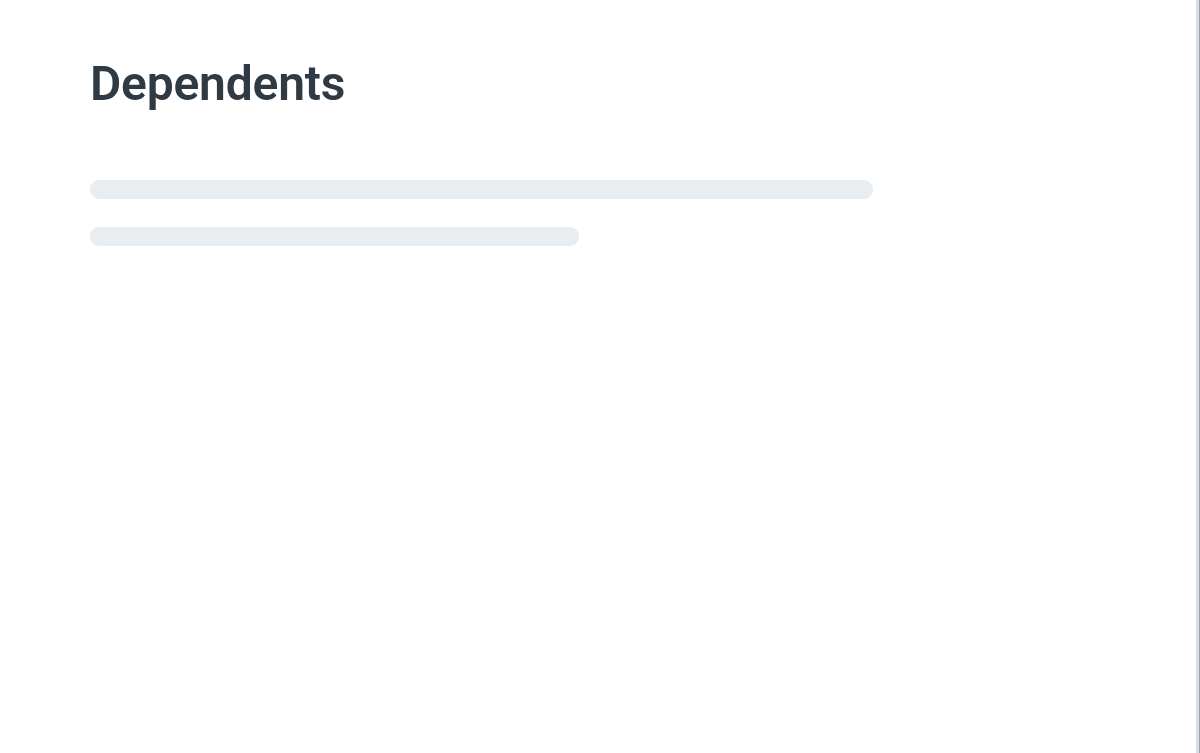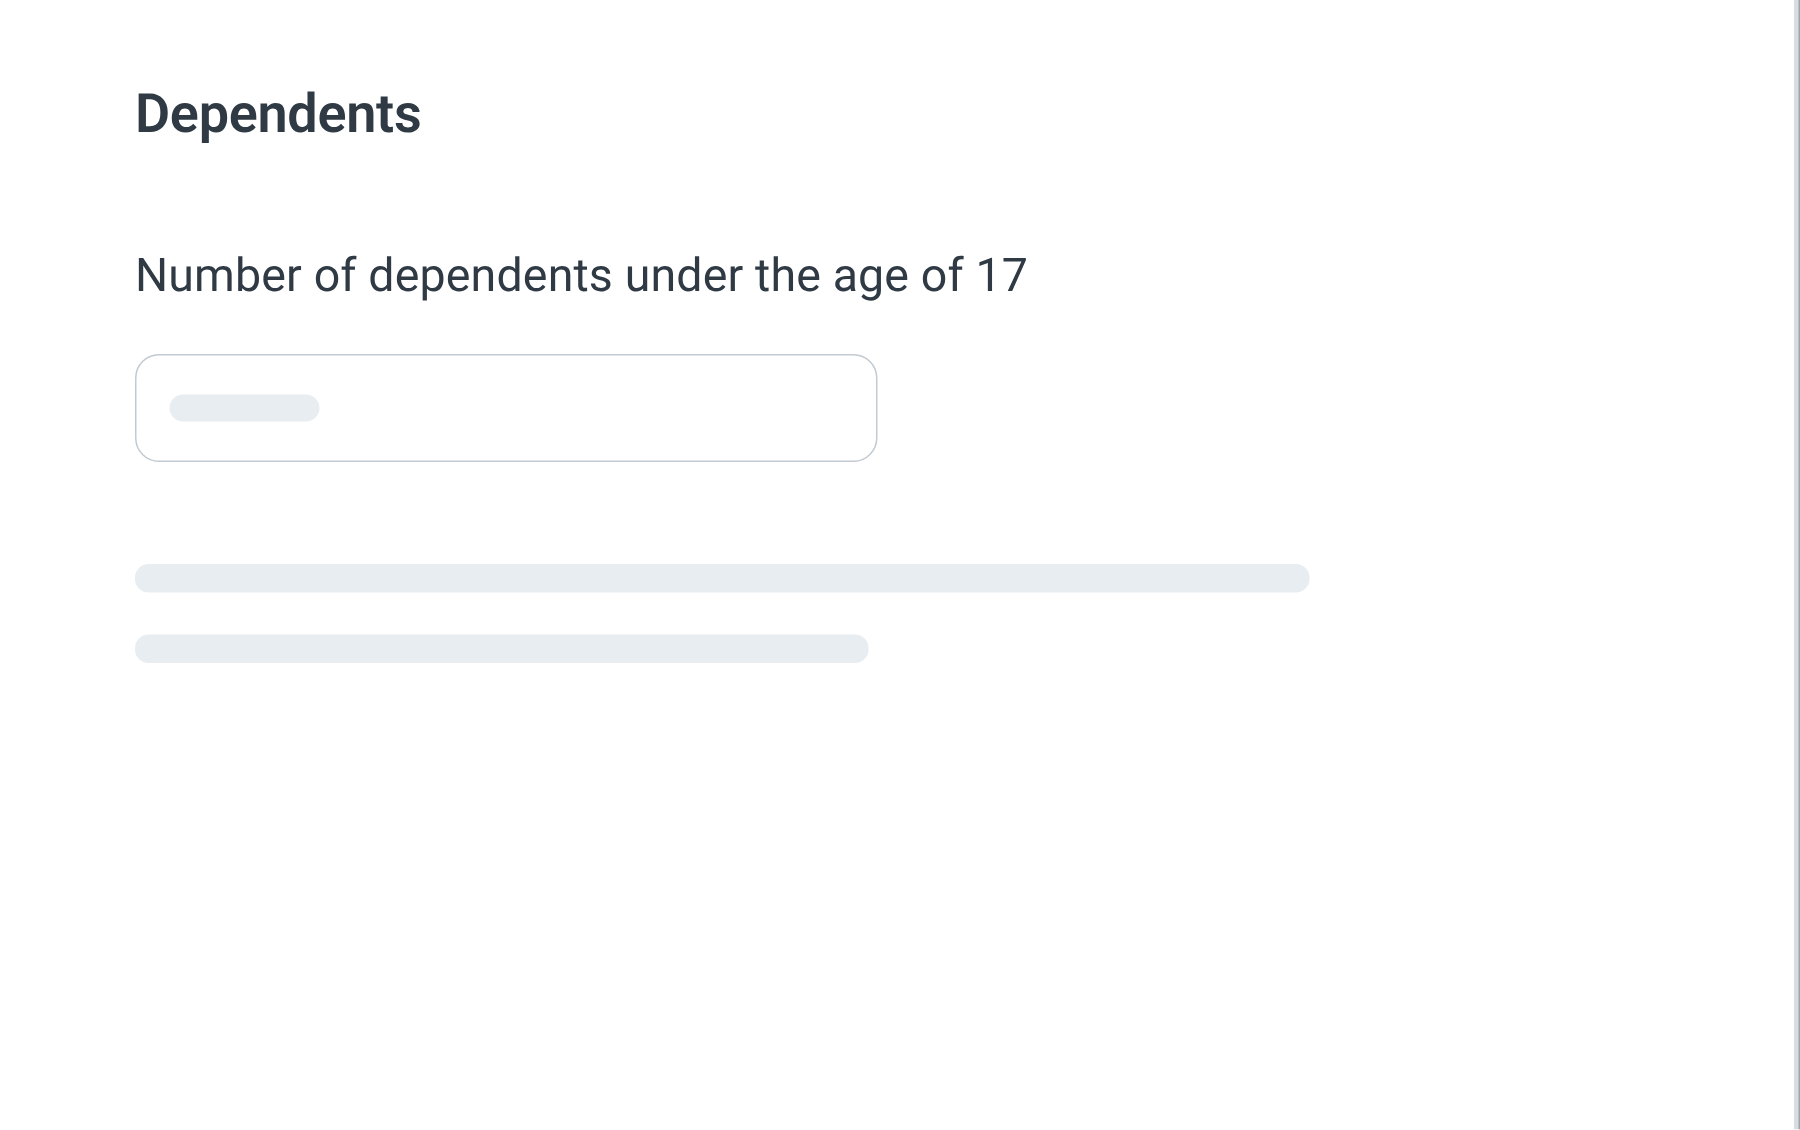--- a/index.html
+++ b/index.html
@@ -29,21 +29,21 @@
       right: 0;
       top: 0;
       width: 1px;
       height: 100%;
       background: #9aa5af;
     }
     .container {
       padding: 55px 90px 0 90px;
     }
     .section-heading {
-      font-size: 36px;
+      font-size: 48px;
       font-weight: 600;
       color: #2f3a44;
       margin-bottom: 68px;
       letter-spacing: -0.2px;
     }
     .field-group {
       margin-bottom: 68px;
     }
     .field-label {
       font-size: 31px;
@@ -83,26 +83,20 @@
     .skeleton-section {
       margin-top: 52px;
     }
   </style>
 </head>
 <body>
 
 <div class="container">
   <h2 class="section-heading">Dependents</h2>
 
-  <div class="field-group">
-    <div class="field-label">Number of dependents under the age of 17</div>
-    <div class="input-box">
-      <div class="input-placeholder"></div>
-    </div>
-  </div>
 
 
   <div class="skeleton-section">
     <div class="skeleton-block skeleton-long"></div>
     <div class="skeleton-block skeleton-short"></div>
   </div>
 </div>
 
 <div class="right-border"></div>
 

